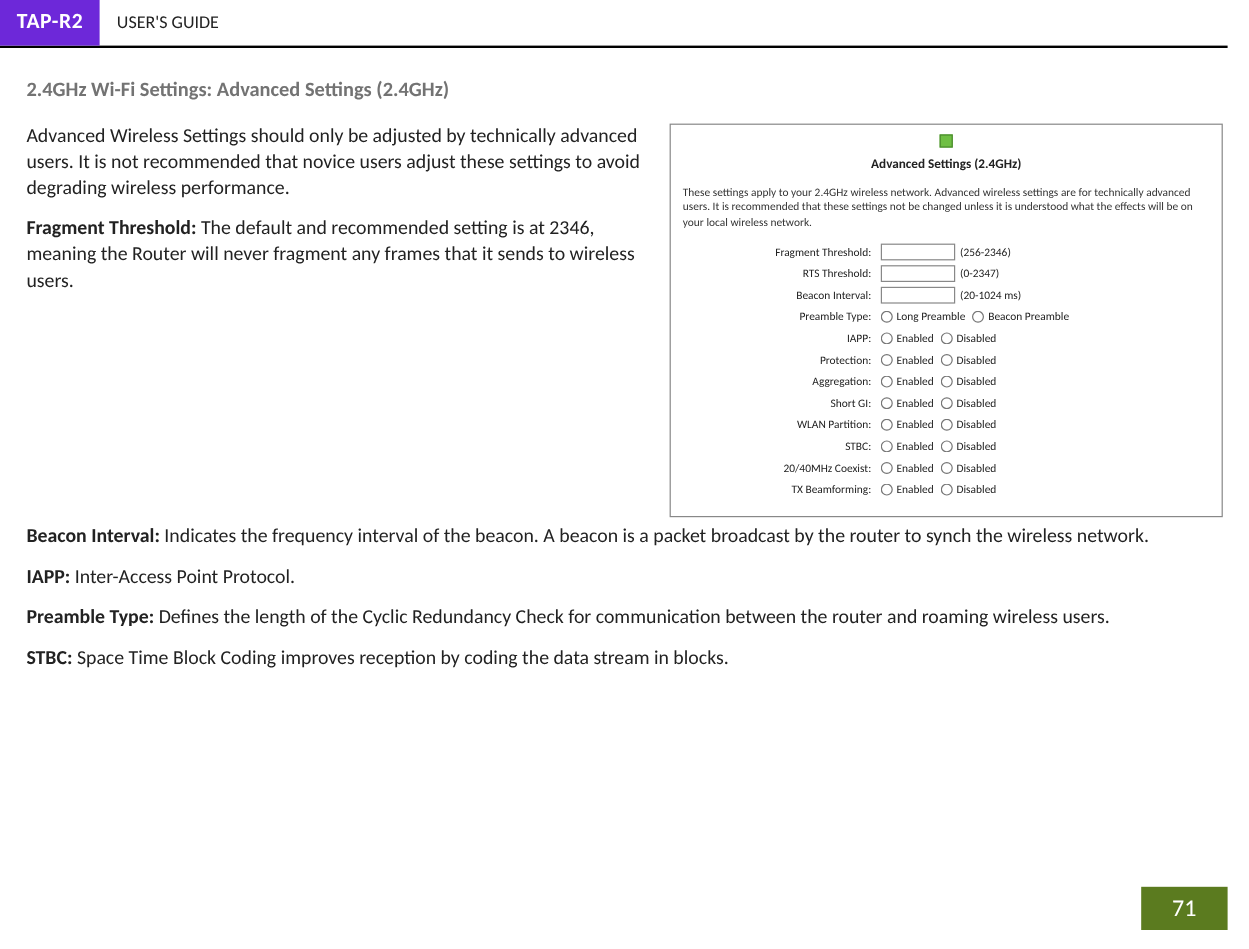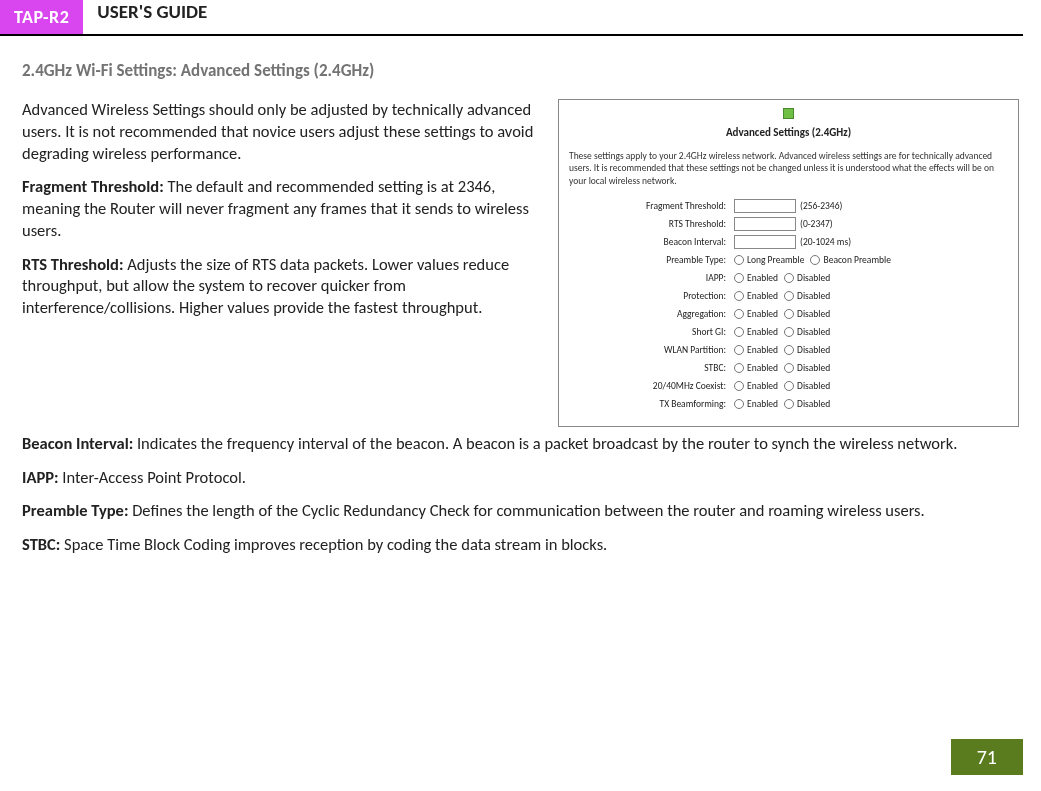--- a/index.html
+++ b/index.html
@@ -11,31 +11,31 @@
     position: relative;
     color: #222;
   }
   .header {
     display: flex;
     align-items: stretch;
     border-bottom: 2px solid #000;
     margin: 0 18px 0 0;
   }
   .header-badge {
-    background: #d946ef;
+    background: #6d28d9;
     color: #fff;
     font-weight: bold;
     font-size: 18px;
     padding: 6px 14px;
     letter-spacing: 0.5px;
   }
   .header-title {
-    font-weight: bold;
-    font-size: 19px;
-    padding: 0 14px;
+    font-weight: normal;
+    font-size: 15px;
+    padding: 10px 14px;
   }
   .content {
     padding: 24px 22px 0 22px;
   }
   .section-heading {
     font-weight: bold;
     font-size: 17px;
     color: #737373;
     margin-bottom: 18px;
   }
@@ -141,21 +141,20 @@
   <div class="header-title">USER'S GUIDE</div>
 </div>
 
 <div class="content">
   <div class="section-heading">2.4GHz Wi-Fi Settings: Advanced Settings (2.4GHz)</div>
 
   <div class="columns">
     <div class="left-col">
       <p>Advanced Wireless Settings should only be adjusted by technically advanced users. It is not recommended that novice users adjust these settings to avoid degrading wireless performance.</p>
       <p><b>Fragment Threshold:</b><span> The default and recommended setting is at 2346, meaning the Router will never fragment any frames that it sends to wireless users.</span></p>
-      <p><b>RTS Threshold:</b><span> Adjusts the size of RTS data packets. Lower values reduce throughput, but allow the system to recover quicker from interference/collisions. Higher values provide the fastest throughput.</span></p>
     </div>
 
     <div class="right-col">
       <div class="panel-title-row">
         <div class="panel-sq"></div>
         <div class="panel-title">Advanced Settings (2.4GHz)</div>
       </div>
       <div class="panel-desc">These settings apply to your 2.4GHz wireless network. Advanced wireless settings are for technically advanced users. It is recommended that these settings not be changed unless it is understood what the effects will be on your local wireless network.</div>
 
       <div class="panel-row">

